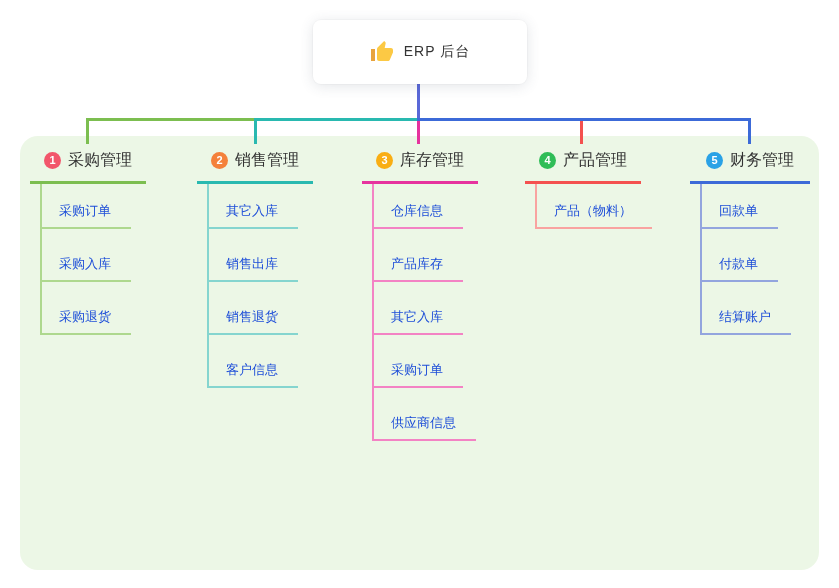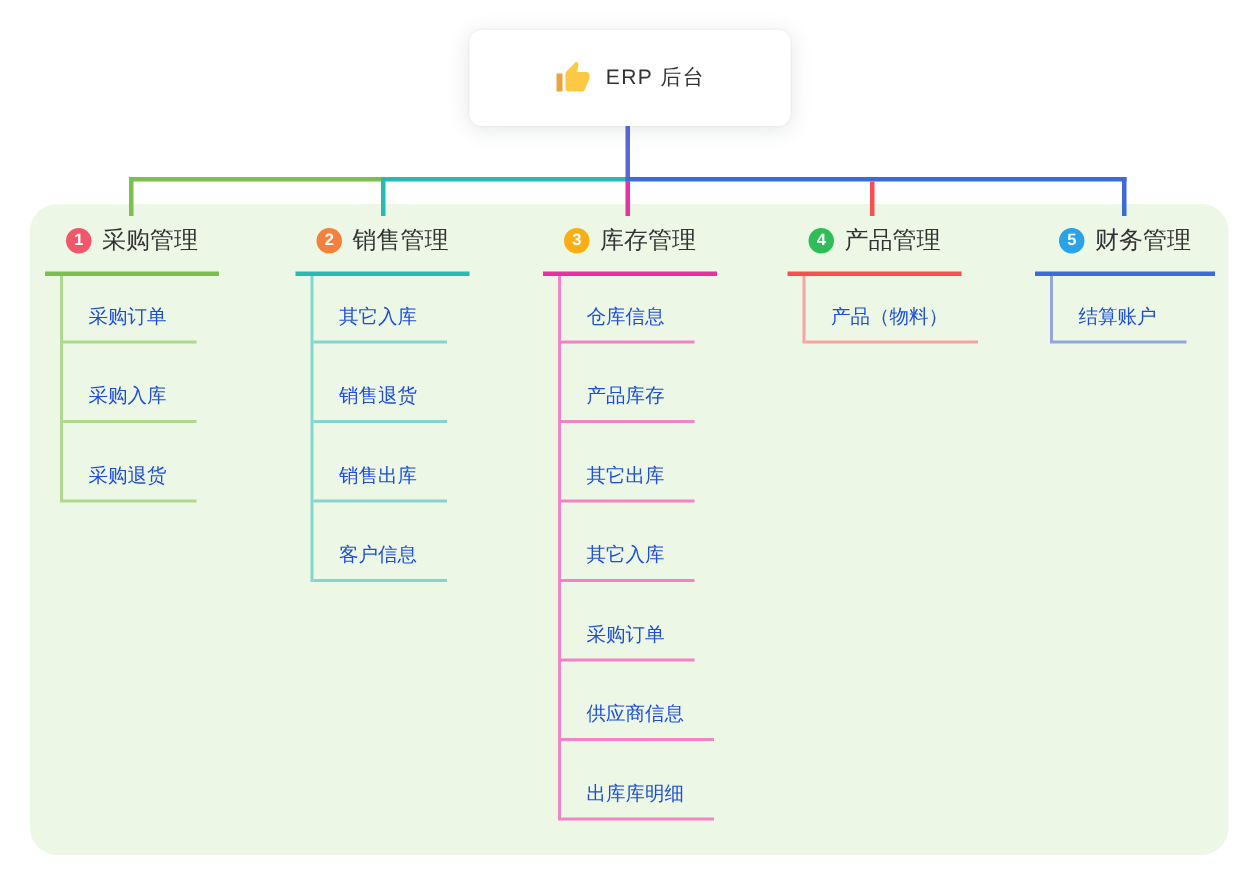--- a/index.html
+++ b/index.html
@@ -110,57 +110,51 @@
   <div class="branch b2">
     <div class="branch-header">
       <span class="badge">2</span>
       <span>销售管理</span>
     </div>
     <div class="children">
       <div class="child">
           <span>其它入库</span>
         </div>
       <div class="child">
-          <span>销售退货</span>
+          <span>销售出库</span>
         </div>
       <div class="child">
-          <span>销售出库</span>
+          <span>销售退货</span>
         </div>
       <div class="child">
           <span>客户信息</span>
         </div>
     </div>
   </div>
 
   <div class="branch b3">
     <div class="branch-header">
       <span class="badge">3</span>
       <span>库存管理</span>
     </div>
     <div class="children">
       <div class="child">
           <span>仓库信息</span>
         </div>
       <div class="child">
           <span>产品库存</span>
         </div>
       <div class="child">
-          <span>其它出库</span>
-        </div>
-      <div class="child">
           <span>其它入库</span>
         </div>
       <div class="child">
           <span>采购订单</span>
         </div>
       <div class="child">
           <span>供应商信息</span>
-        </div>
-      <div class="child">
-          <span>出库库明细</span>
         </div>
     </div>
   </div>
 
   <div class="branch b4">
     <div class="branch-header">
       <span class="badge">4</span>
       <span>产品管理</span>
     </div>
     <div class="children">
@@ -170,18 +164,24 @@
     </div>
   </div>
 
   <div class="branch b5">
     <div class="branch-header">
       <span class="badge">5</span>
       <span>财务管理</span>
     </div>
     <div class="children">
       <div class="child">
+          <span>回款单</span>
+        </div>
+      <div class="child">
+          <span>付款单</span>
+        </div>
+      <div class="child">
           <span>结算账户</span>
         </div>
     </div>
   </div>
 
 </div>
 
 </body></html>

